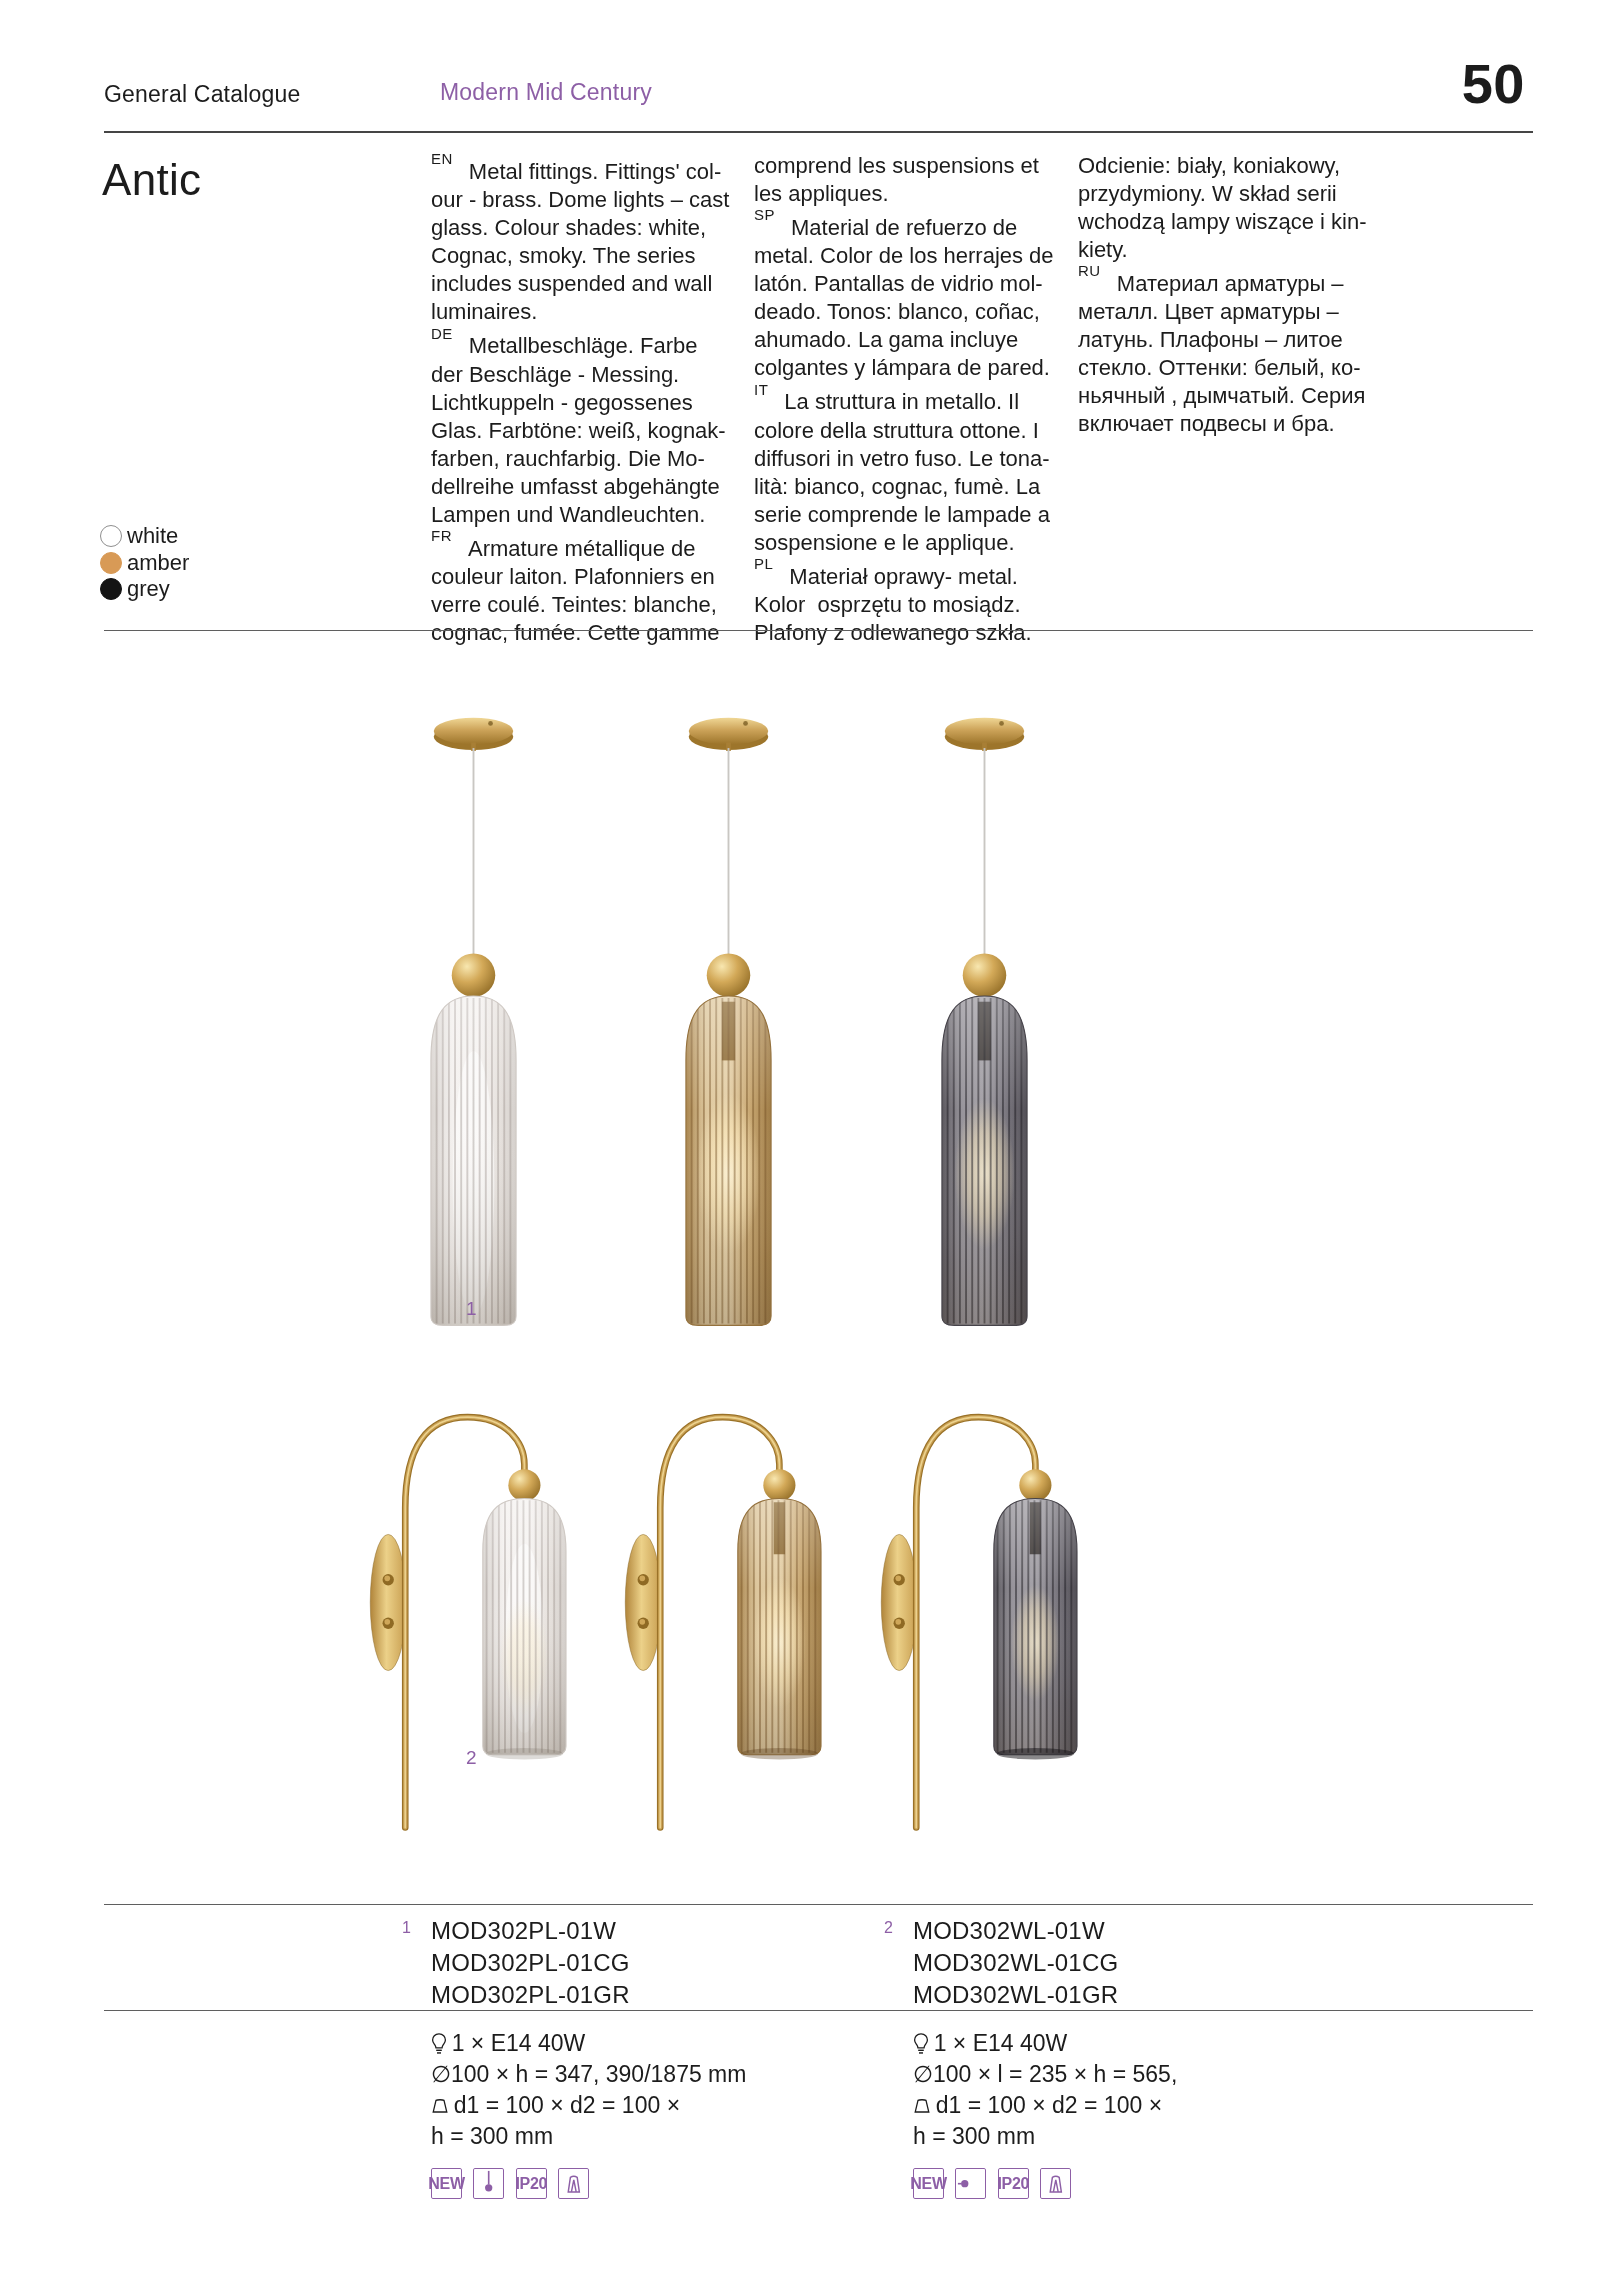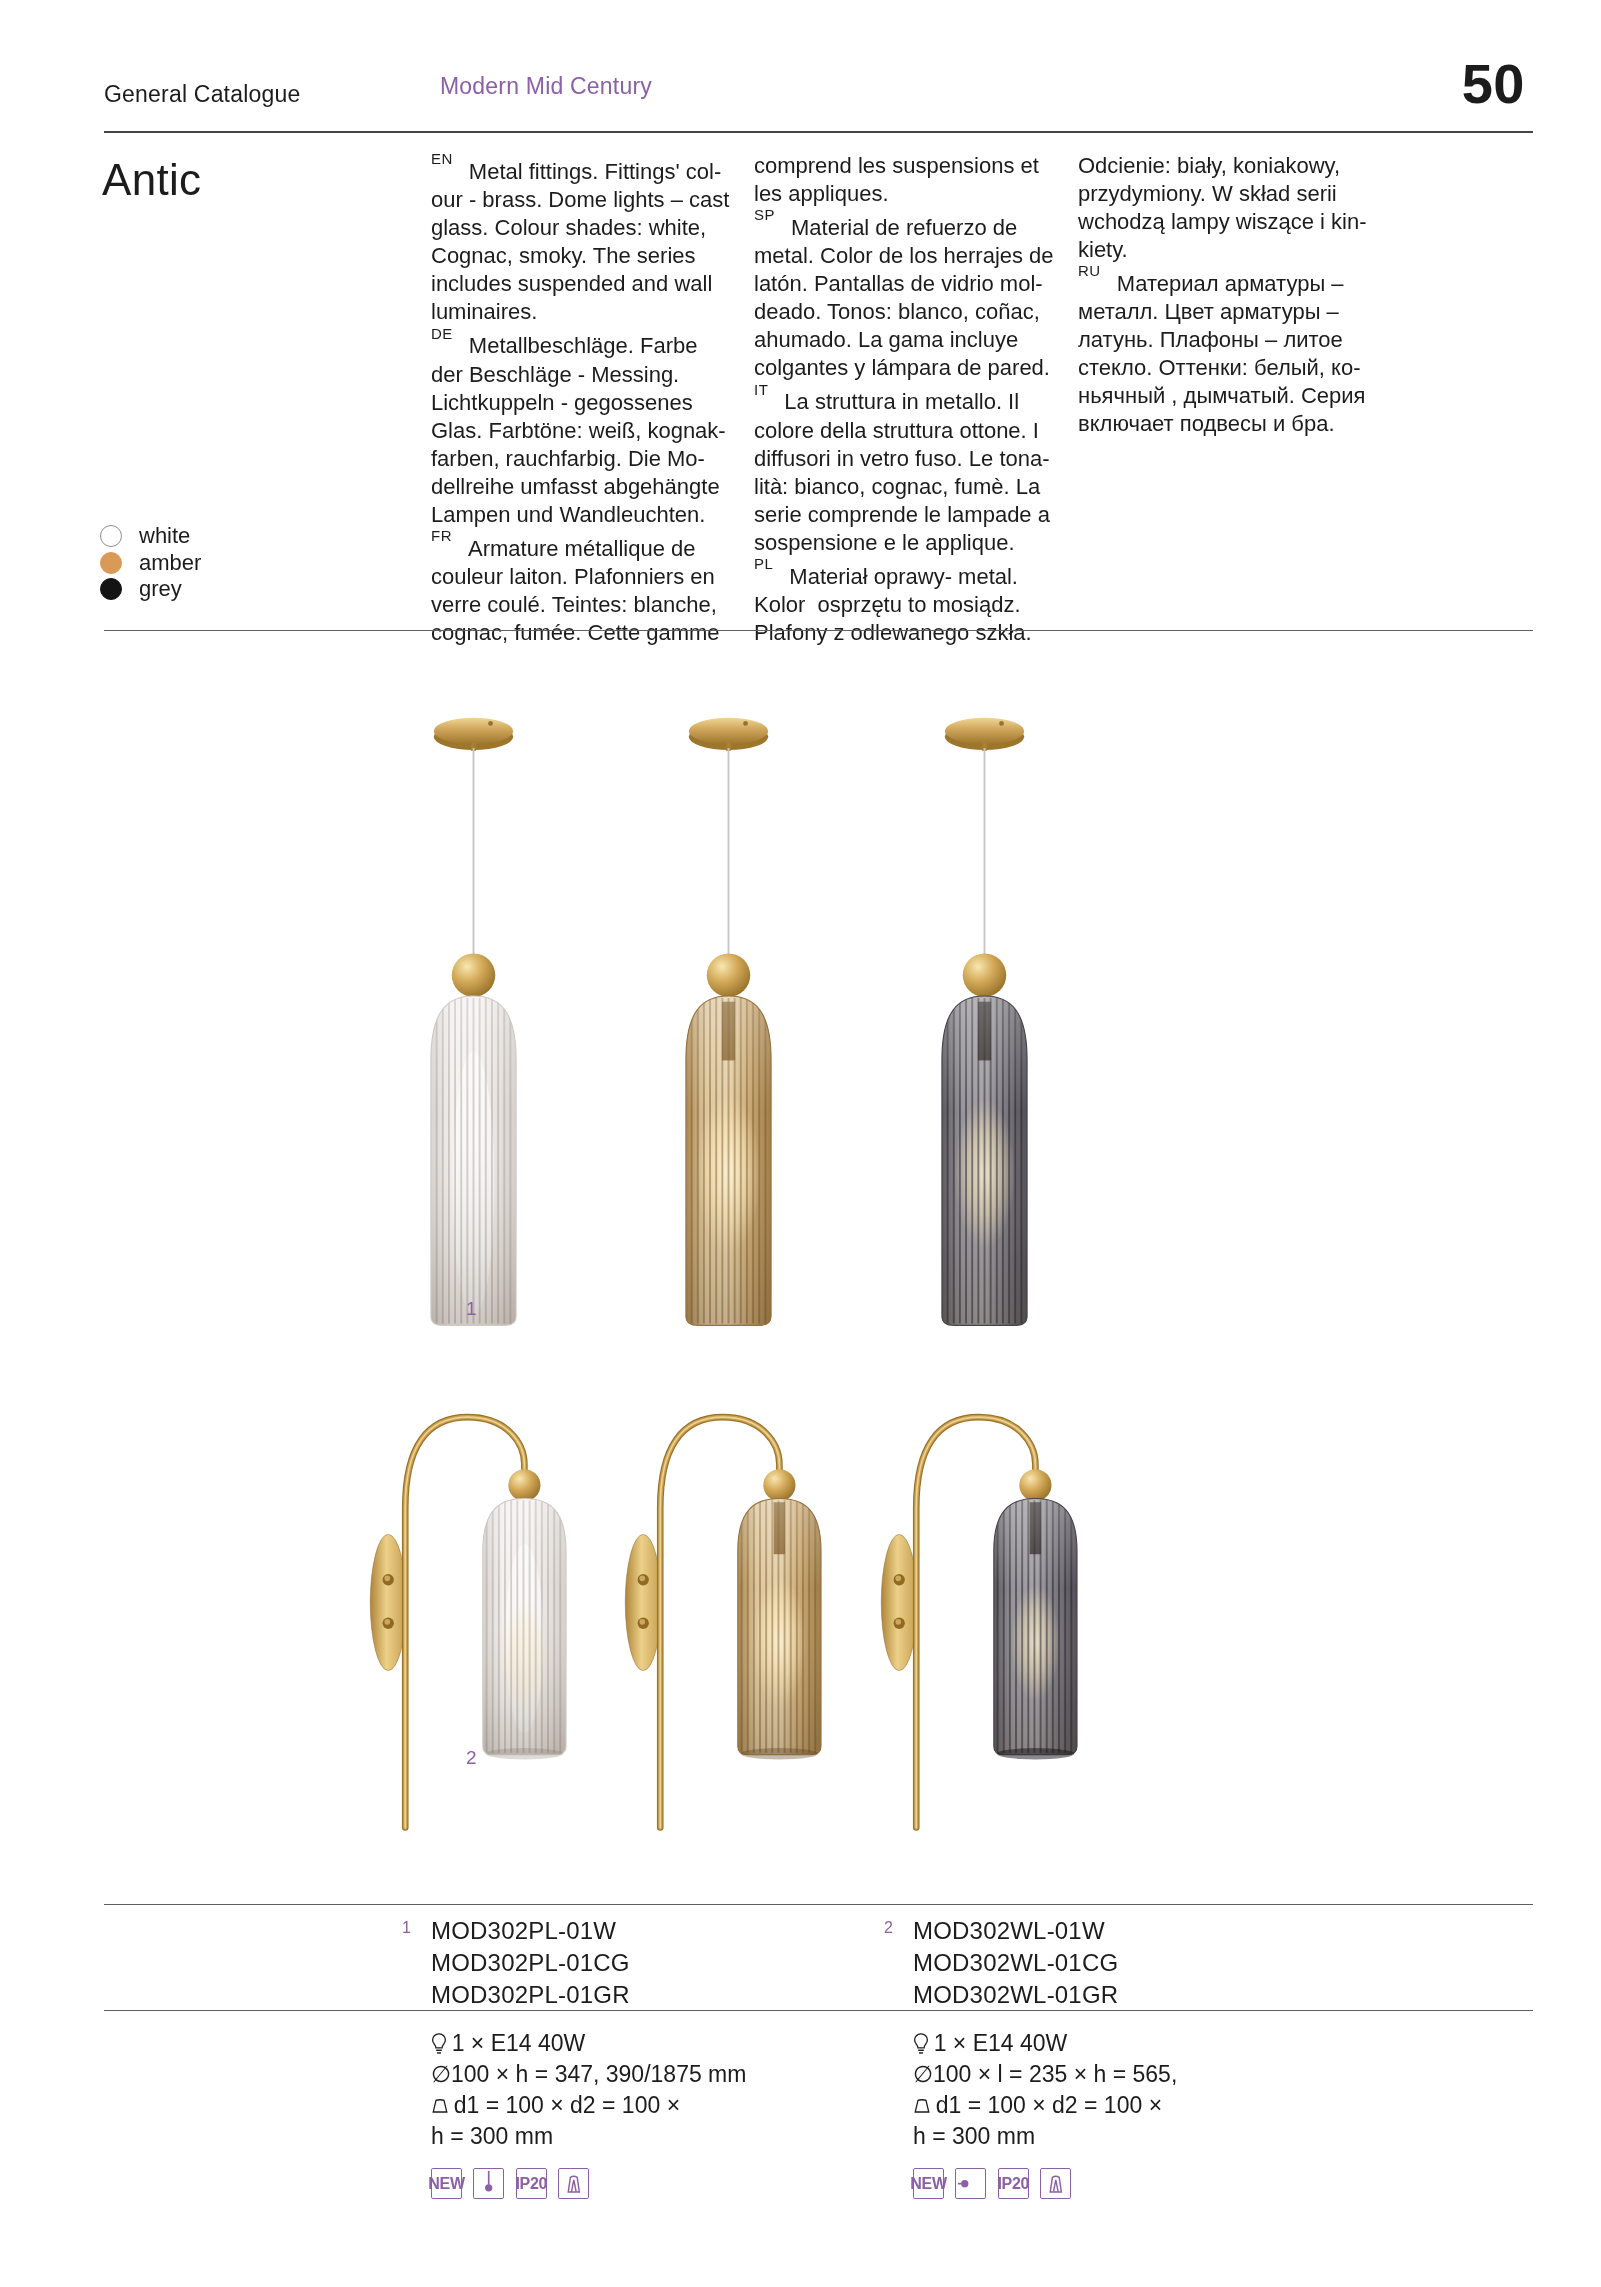--- a/index.html
+++ b/index.html
@@ -6,29 +6,29 @@
   .page{
     position:relative; width:1601px; height:2287px; background:#ffffff;
     font-family:"Liberation Sans", sans-serif; color:#1c1c1c; overflow:hidden;
     margin:0 auto;
   }
   .abs{position:absolute;}
   .rule{position:absolute; background:#5f5f5f; height:1.4px;}
   .rule.hdr{background:#454545; height:1.9px;}
   
   .hdr-left{left:104px; top:81px; font-size:23px; letter-spacing:0.2px;}
-  .hdr-center{left:440px; top:73px; font-size:23px; color:#8d5fa6; letter-spacing:0.2px;}
+  .hdr-center{left:440px; top:79px; font-size:23px; color:#8d5fa6; letter-spacing:0.2px;}
   .hdr-page{right:76px; top:51px; font-size:56px; letter-spacing:0.5px;font-weight:bold;}
   
   .title{left:102px; top:155px; font-size:44px; letter-spacing:0.3px;}
   
   .swatches{left:100px; top:523px;}
   .swatch-row{display:flex; align-items:center; height:26.5px;}
   .swatch-circle{width:22px; height:22px; border-radius:50%; box-sizing:border-box; flex:0 0 auto;}
-  .swatch-label{font-size:22px; margin-left:17px;}
+  .swatch-label{font-size:22px; margin-left:5px;}
   
   .desc-col{position:absolute; top:152px; width:312px;}
   .desc-line{font-size:22px; line-height:28px; white-space:pre;}
   .lang-sup{font-size:15px; position:relative; top:-6.6px; margin-right:16px; letter-spacing:0.5px;}
   sup:empty{display:none;}
   
   .fig-label{position:absolute; font-size:19px; color:#8d5fa6;}
   
   .codes-block{position:absolute; top:1915px;}
   .ref-num{position:absolute; left:-29px; top:3.8px; font-size:16px; color:#8d5fa6;}

